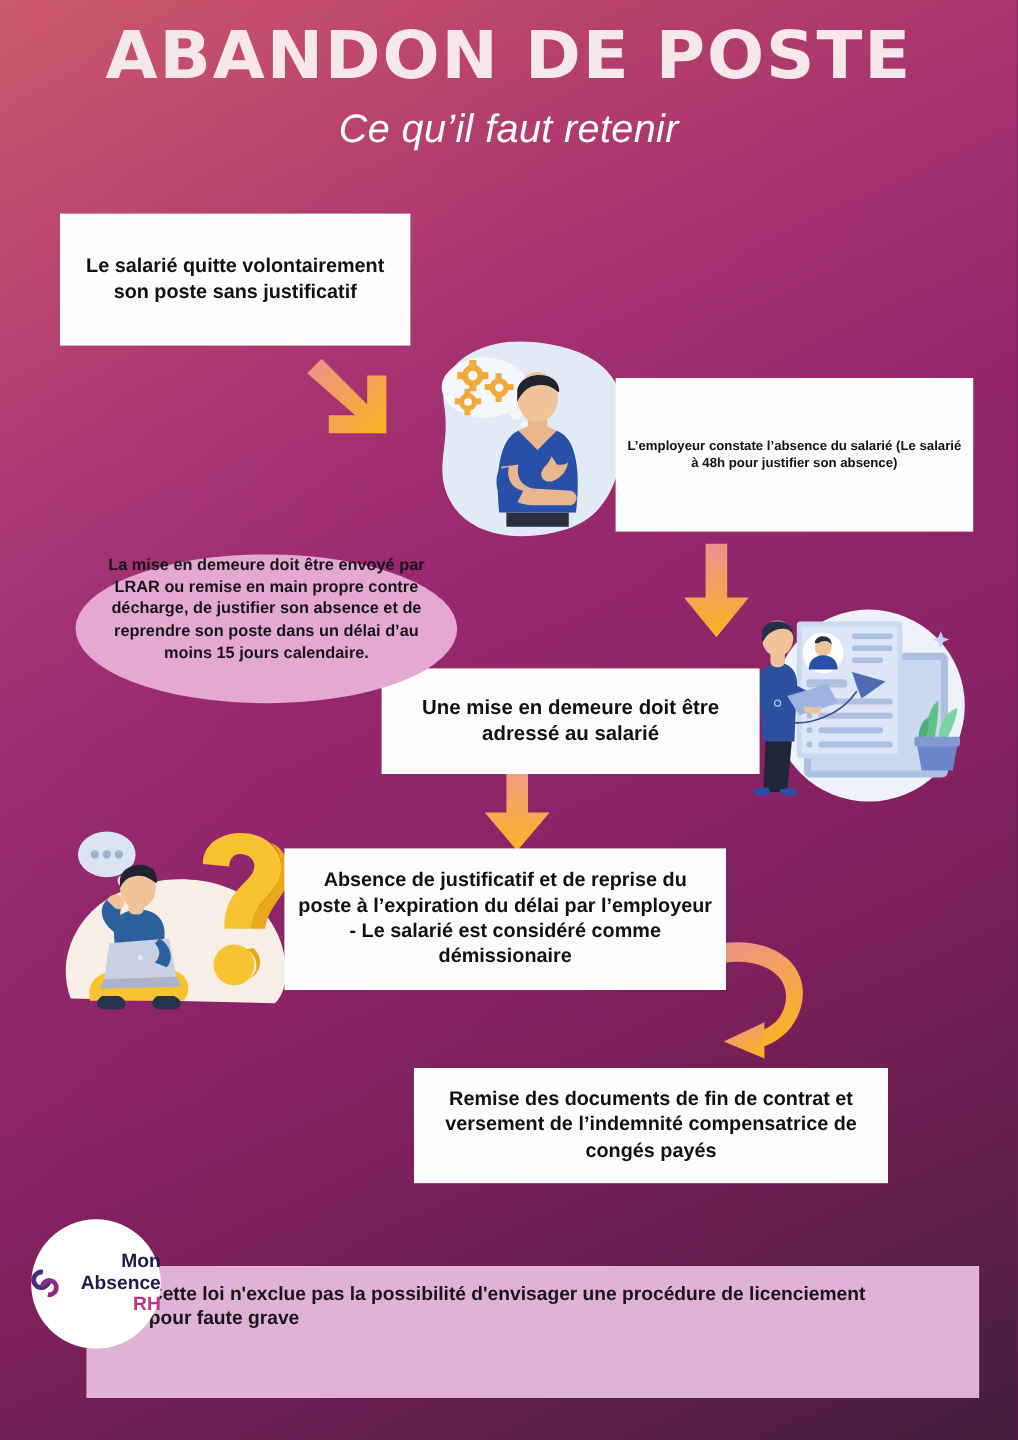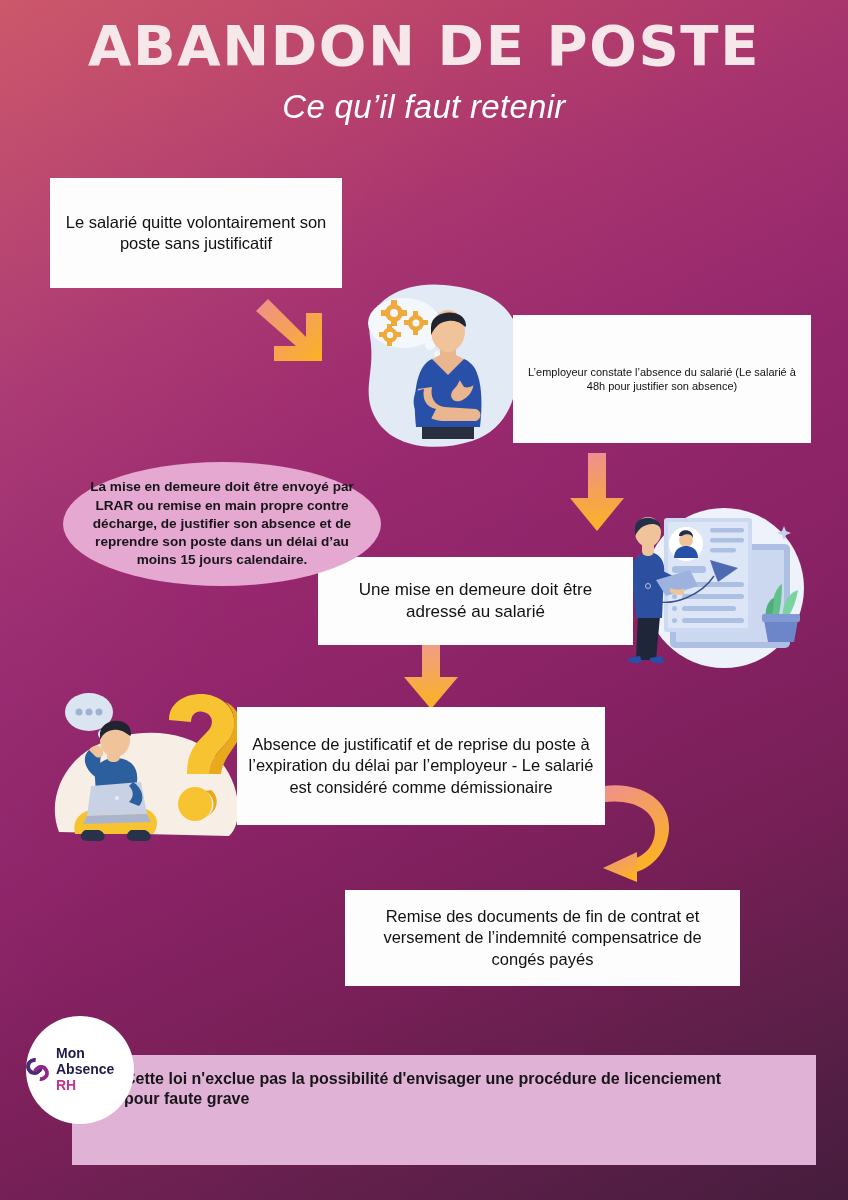--- a/index.html
+++ b/index.html
@@ -51,41 +51,41 @@
     font-weight:500;
     color:#ffffff;
     letter-spacing:.3px;
   }
 
   
   .box{
     position:absolute;
     background:#fdfdfd;
     color:#111014;
-    font-weight:normal;
+    font-weight:bold;
     text-align:center;
     display:flex;
     align-items:center;
     justify-content:center;
     line-height:1.30;
     z-index:6;
   }
   #box1{ left:50px;  top:178px; width:292px; height:110px; font-size:16.5px; padding:0 14px;}
   #box2{ left:513px; top:315px; width:298px; height:128px; font-size:11px; padding:0 8px;}
   #box3{ left:318px; top:557px; width:315px; height:88px;  font-size:17px;  padding:0 12px;}
   #box4{ left:237px; top:707px; width:368px; height:118px; font-size:16.5px; padding:0 10px;}
   #box5{ left:345px; top:890px; width:395px; height:96px;  font-size:16.5px; padding:0 10px;}
 
   
   #bubble{
     position:absolute; left:63px; top:462px;
     width:318px; height:124px;
     background:#e5a8d1;
     border-radius:50% / 50%;
-    display:flex; align-items:center; justify-content:center;
+    display:flex; align-items:flex-start; justify-content:center;
     text-align:center;
     font-size:13.6px; font-weight:bold; color:#17151a;
     line-height:1.34;
     padding:0 26px;
     z-index:7;
   }
 
   
   #footer{
     position:absolute; left:72px; top:1055px;
@@ -126,21 +126,21 @@
     border:4px solid #4b2a7b; border-radius:50%;
     border-right-color:transparent;
     transform:rotate(-35deg);
   }
   #logo .mark .s{
     position:absolute; left:7px; top:8px; width:16px; height:16px;
     border:4px solid #8e2a86; border-radius:50%;
     border-left-color:transparent;
     transform:rotate(-35deg);
   }
-  #logo .words{ font-size:14px; font-weight:bold; line-height:1.12; color:#1e1b4b;}
+  #logo .words{ font-size:16px; font-weight:bold; line-height:1.12; color:#1e1b4b;text-align:right;}
   #logo .words .rh{ color:#c0358f; }
 
   
   .arrow{ position:absolute; z-index:4; }
   #arrow1{ left:252px; top:297px; width:74px; height:68px; transform:rotate(0deg);}
   #arrow2{ left:566px; top:453px; width:62px; height:80px;}
   #arrow3{ left:400px; top:637px; width:62px; height:74px;}
   #arrow4{ left:585px; top:782px; width:96px; height:102px;}
 
   

